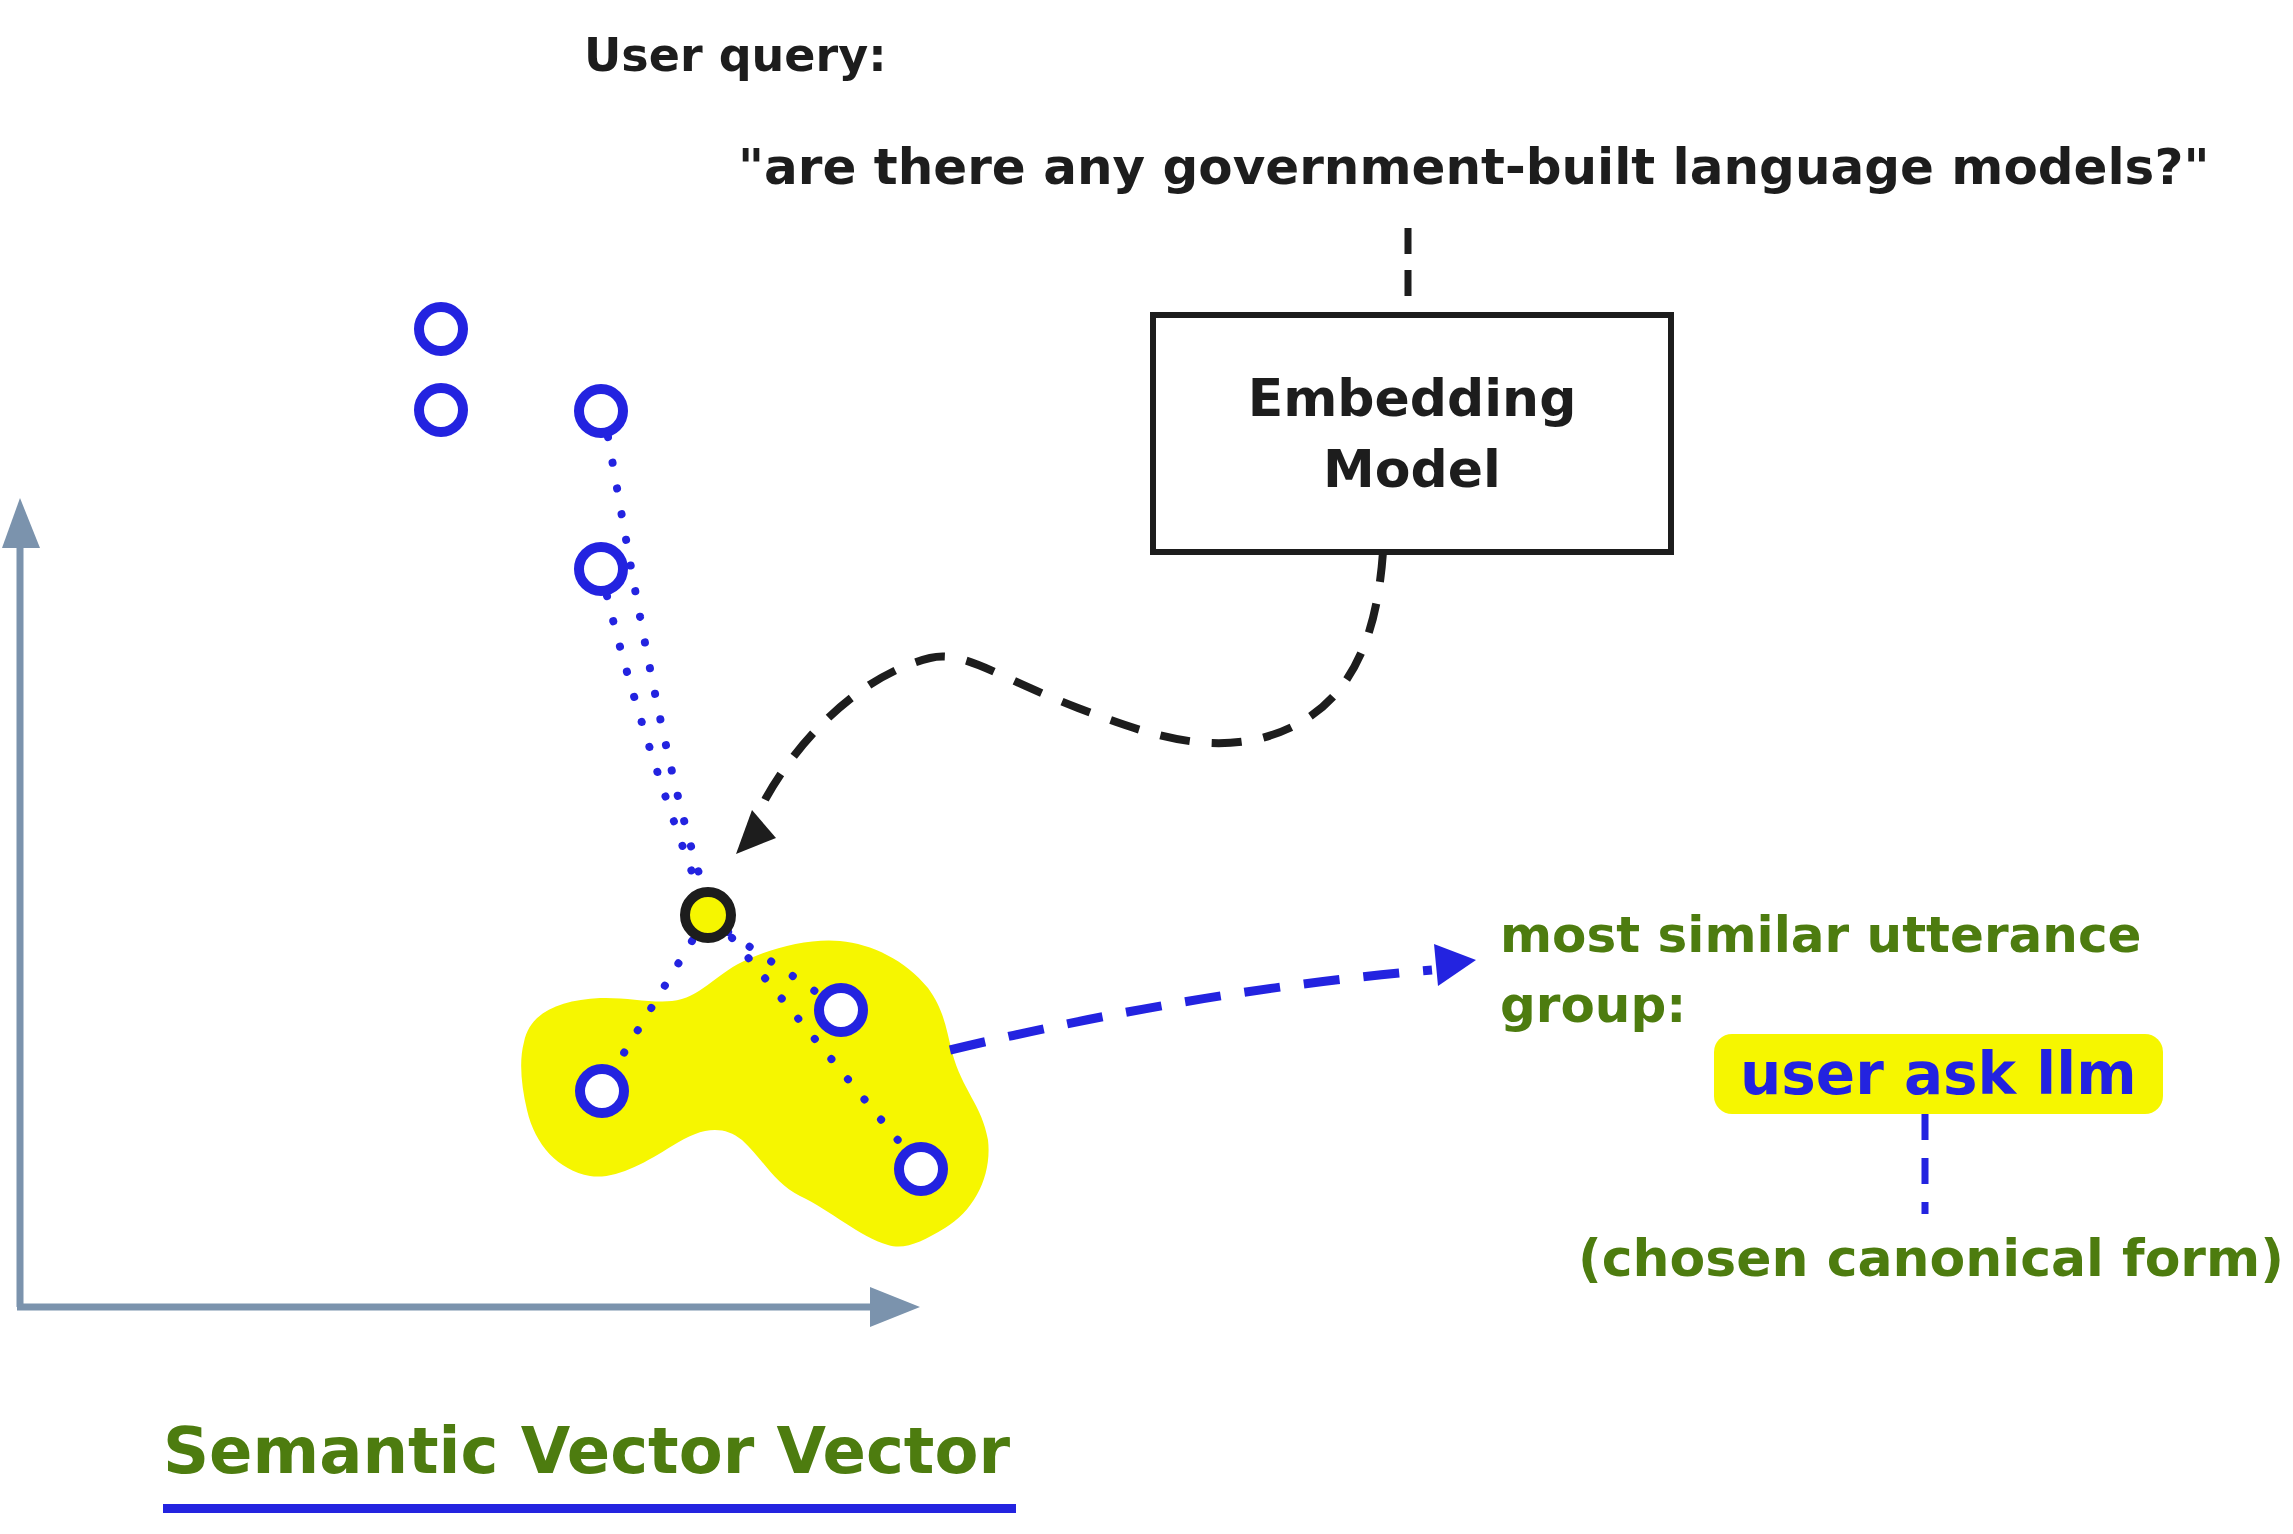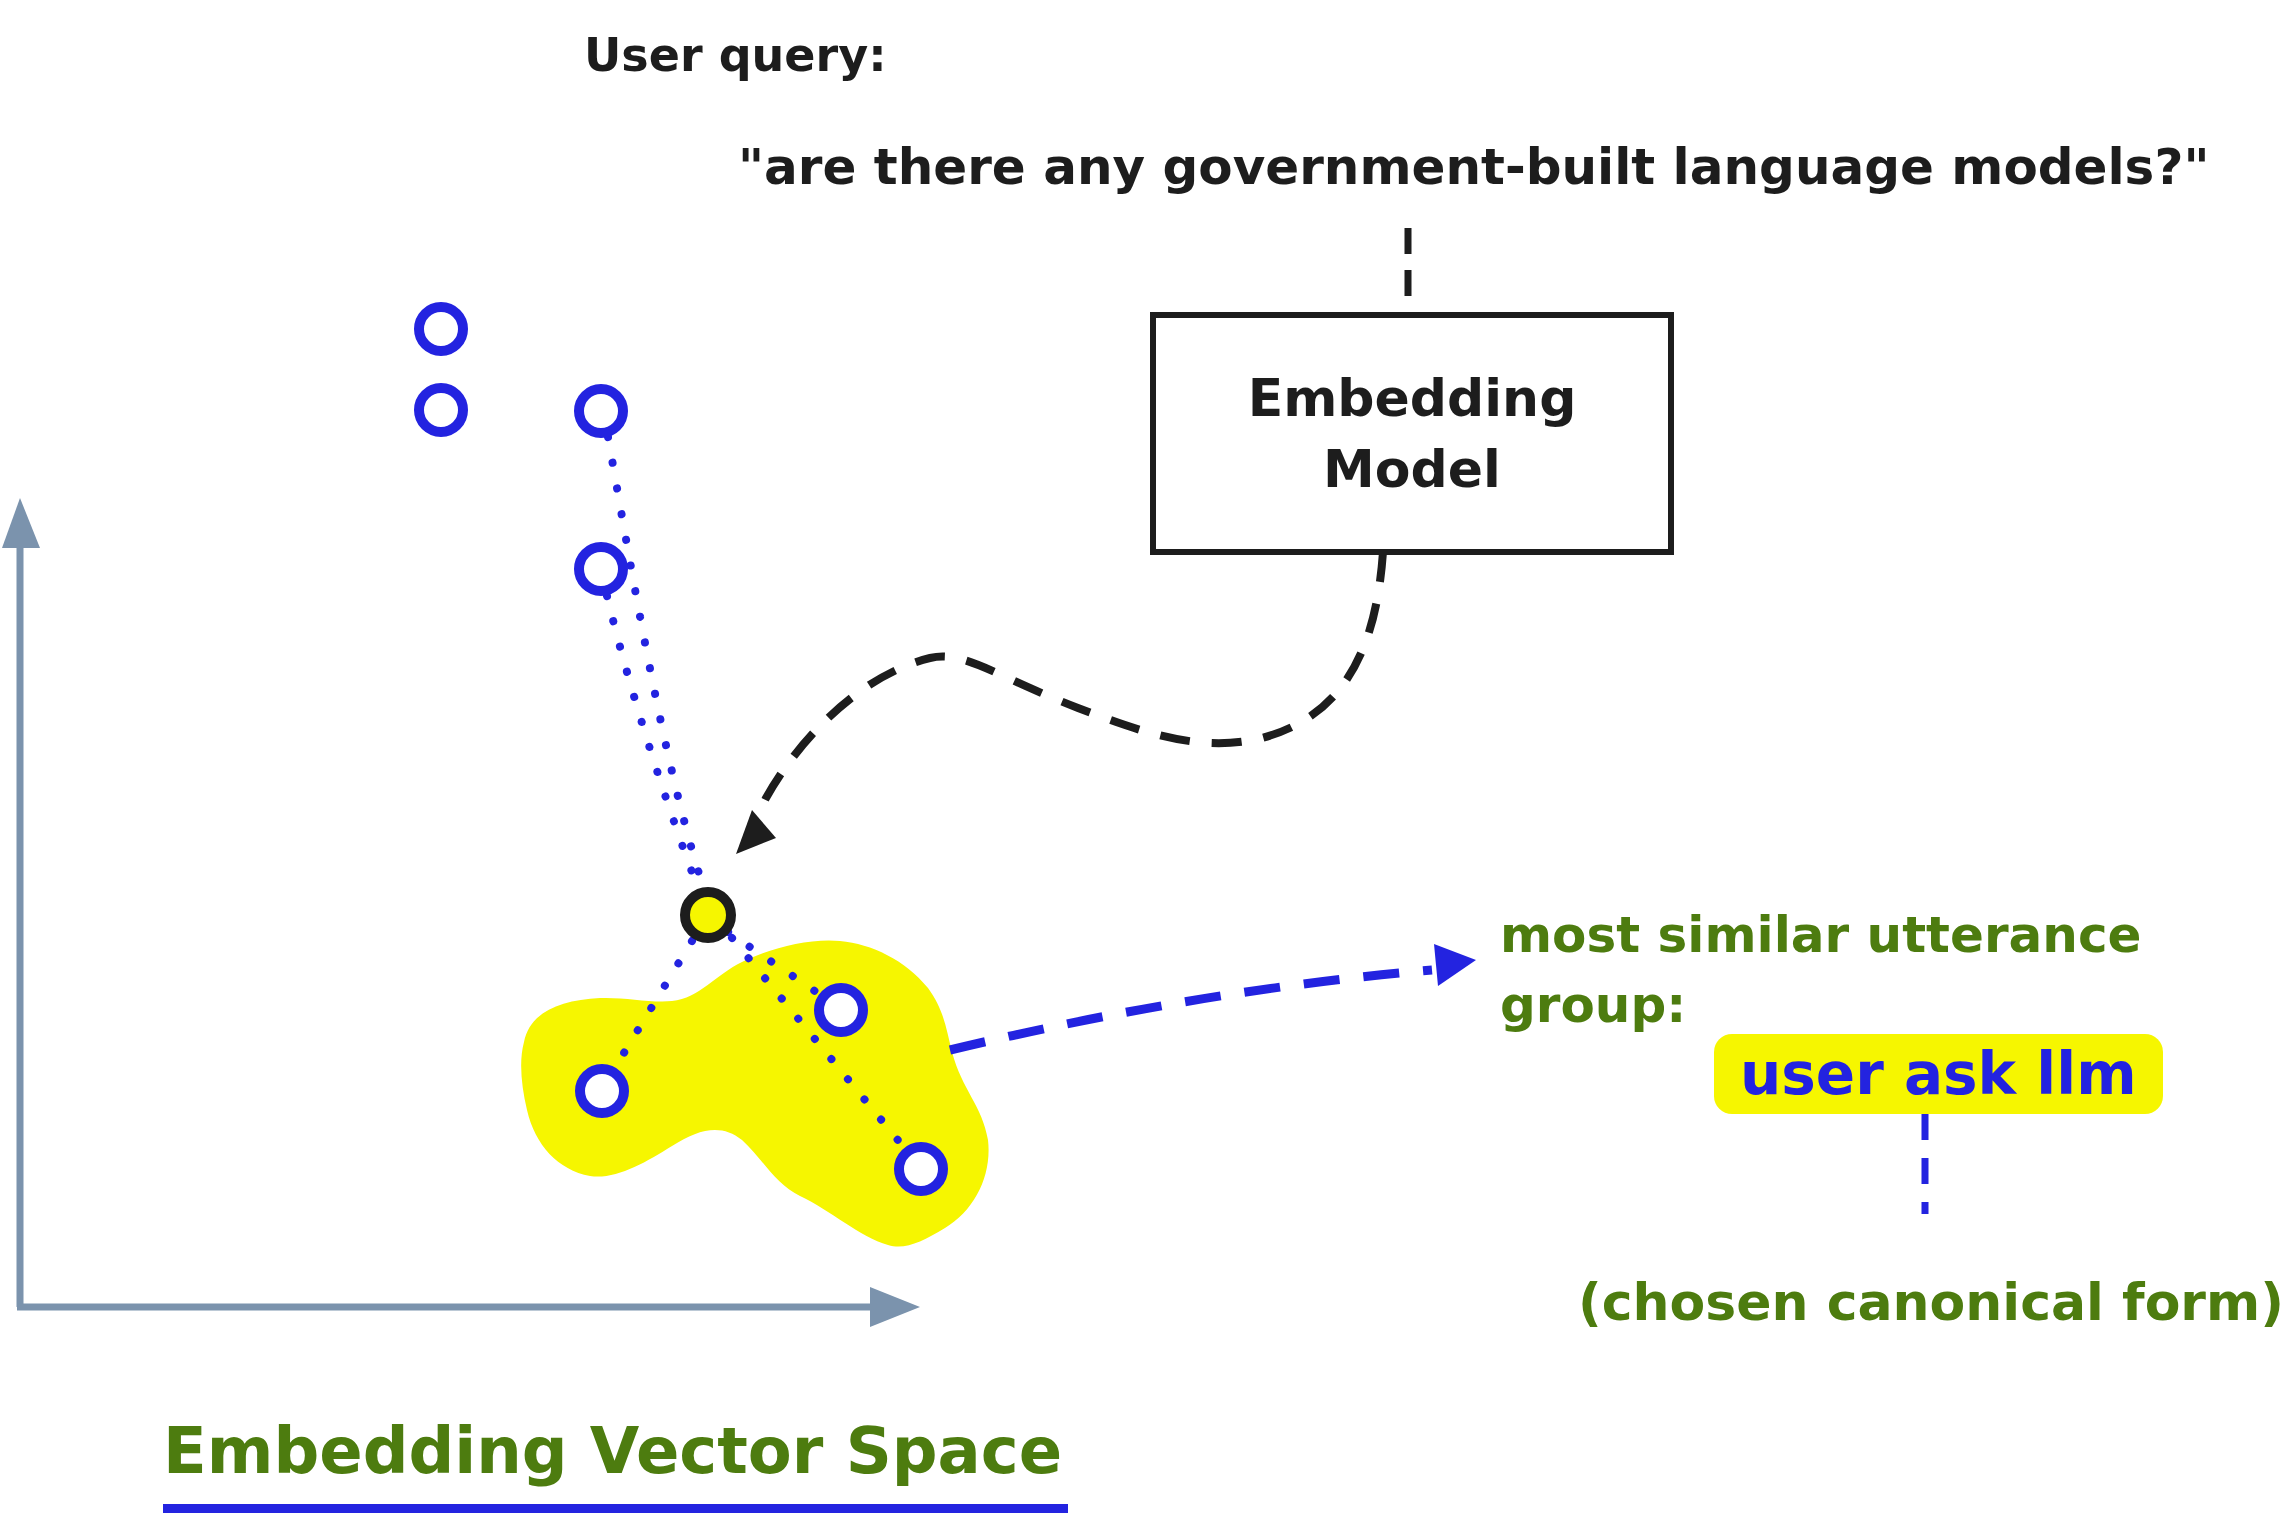--- a/index.html
+++ b/index.html
@@ -26,21 +26,21 @@
     left:1500px;top:900px;width:650px;font-size:50px;font-weight:600;
     white-space:normal;line-height:1.4;
   }
   #canonical-highlight{
     position:absolute;left:1714px;top:1018px;
     background:#f6f600;border-radius:18px;
     padding:6px 26px;font-size:58px;font-weight:700;
     color:#2323e0;
     margin-top:16px;
   }
-  #canonical-note{left:1578px;top:1228px;font-size:52px;font-weight:600;margin-top:44px;}
+  #canonical-note{left:1578px;top:1228px;font-size:52px;font-weight:600;}
   #space-title{
     left:163px;top:1414px;font-size:64px;font-weight:700;
     border-bottom:9px solid #2323e0;padding-bottom:16px;padding-right:6px;
   }
 </style>
 </head>
 <body>
 
 <div id="canvas">
 
@@ -108,15 +108,15 @@
 
   <div id="embedding-box" class="ink">Embedding
 Model</div>
 
   <div class="txt blue" id="most-similar-label">most similar utterance group:</div>
 
   <div id="canonical-highlight">user ask llm</div>
 
   <div class="txt blue" id="canonical-note">(chosen canonical form)</div>
 
-  <div class="txt blue" id="space-title">Embedding Vector Space</div>
+  <div class="txt blue" id="space-title">Semantic Vector Vector</div>
 
 </div>
 
 </body></html>

